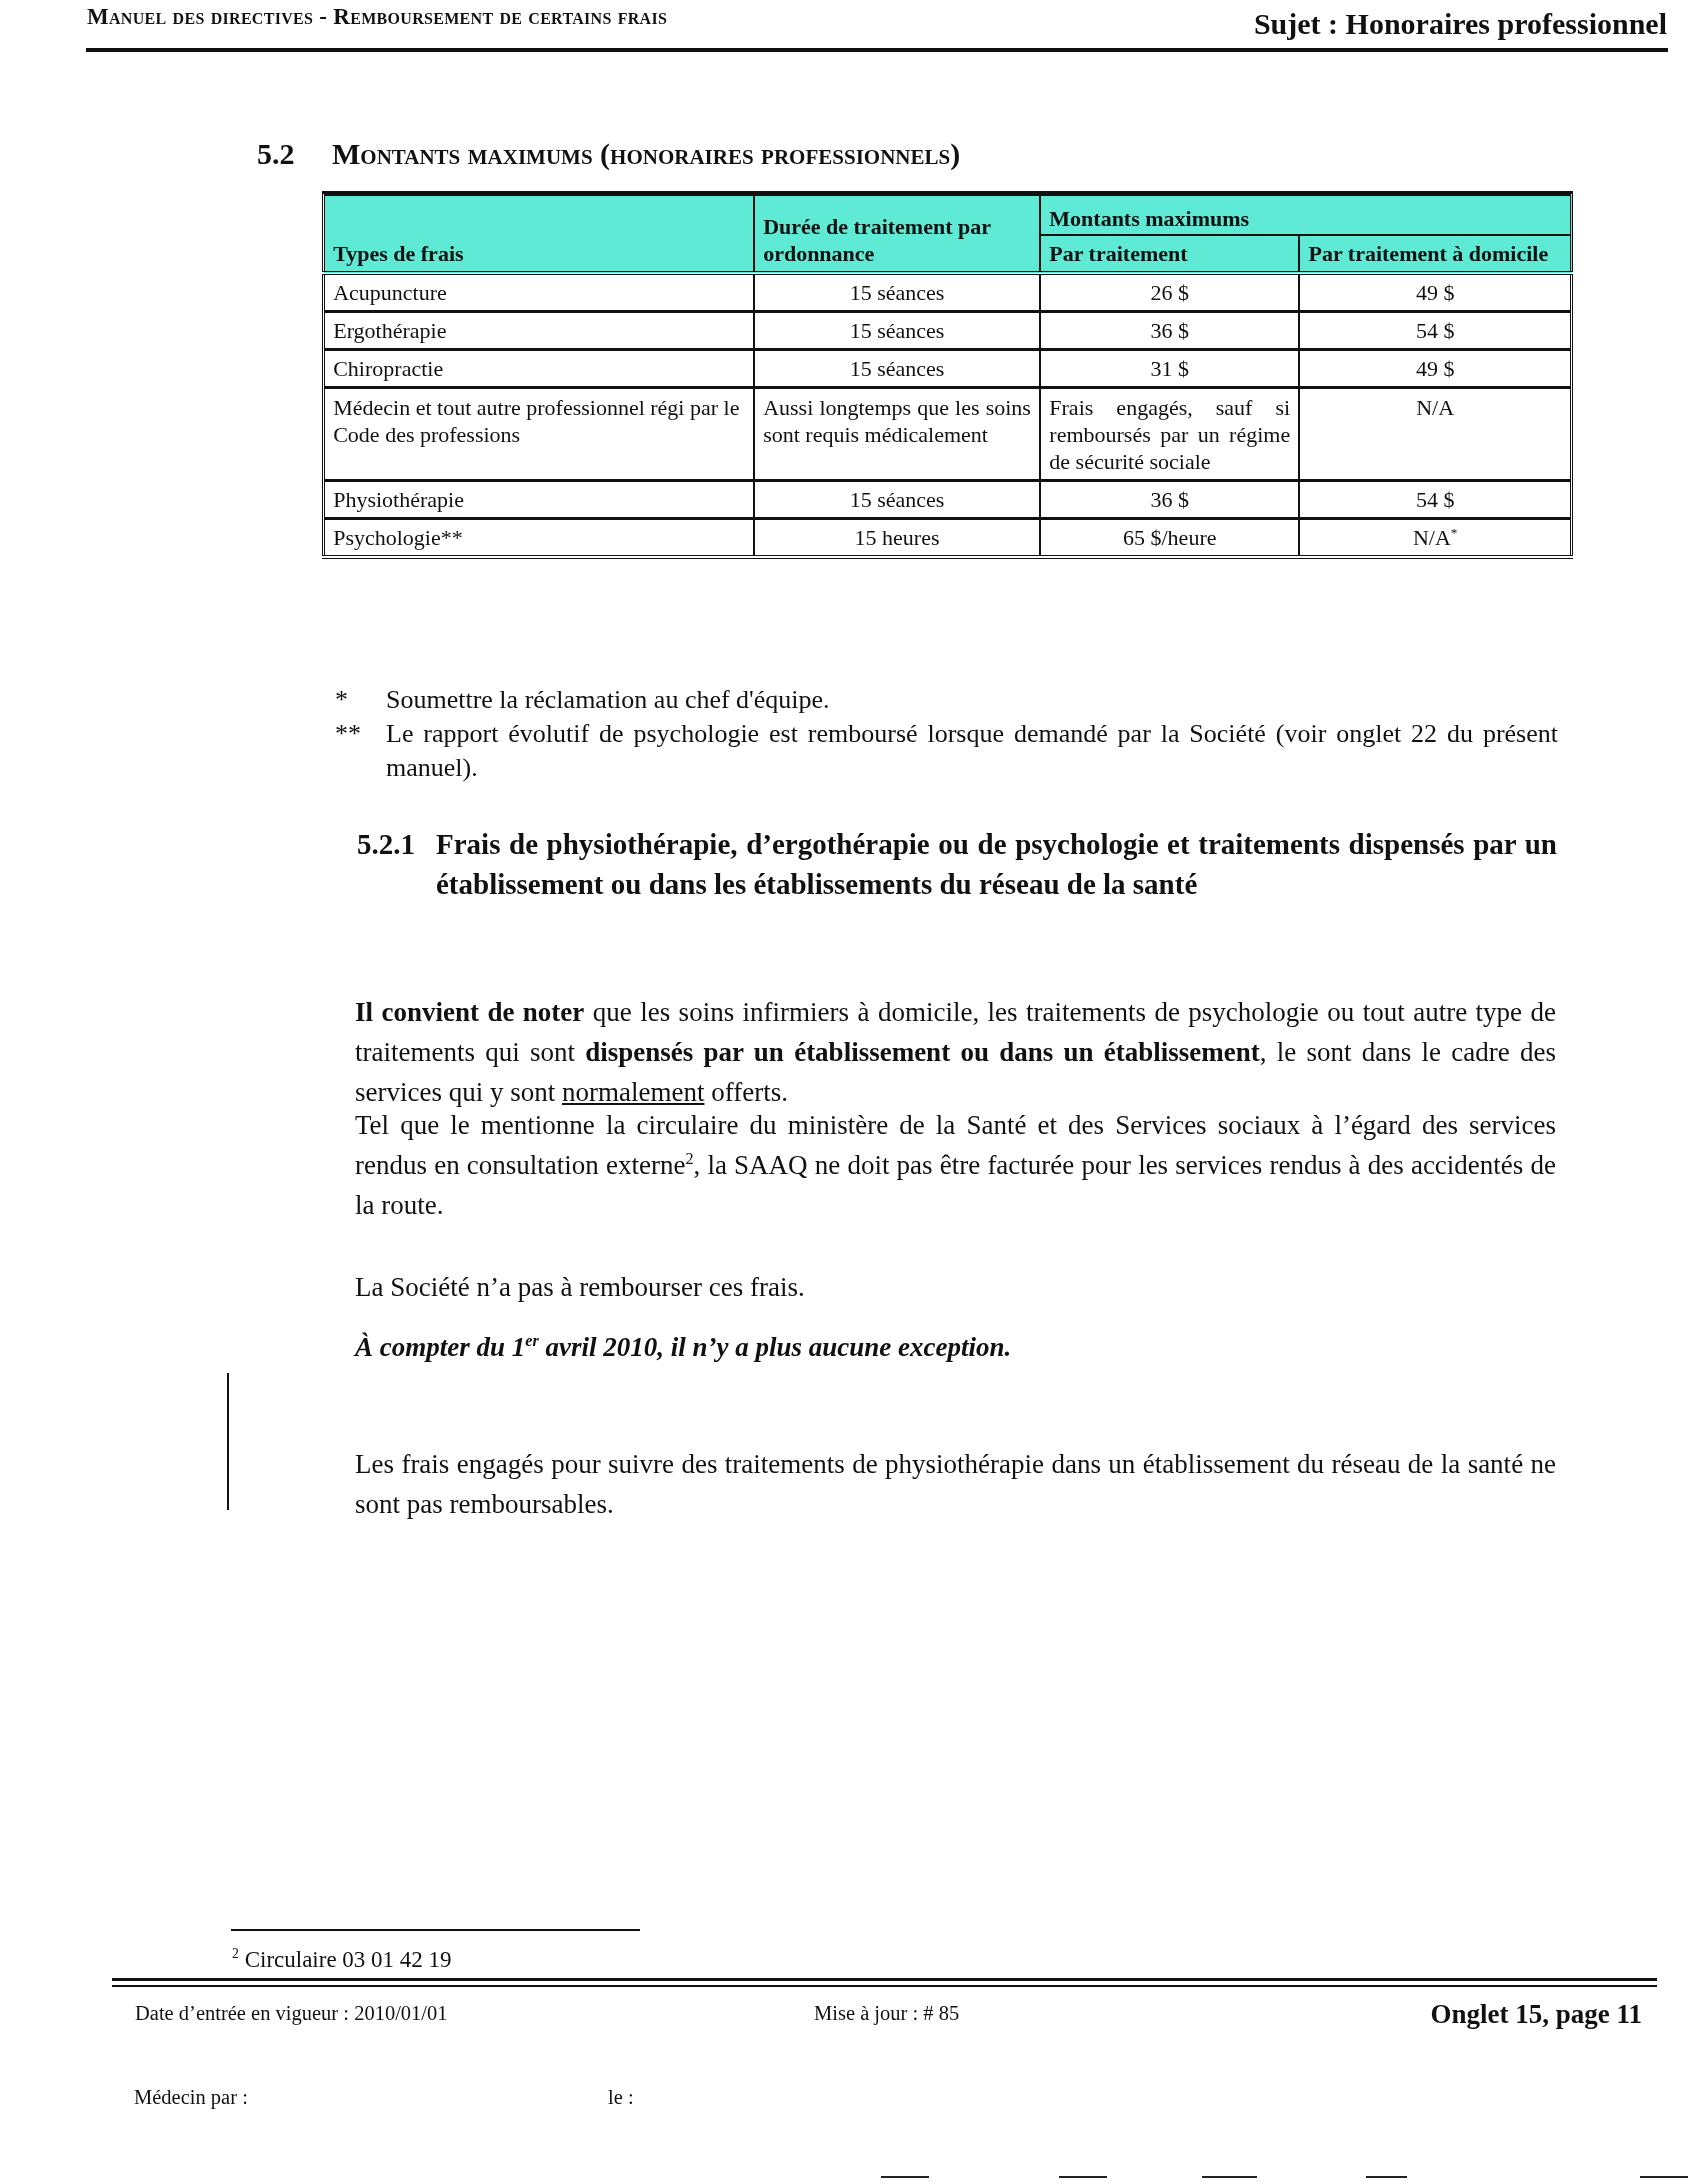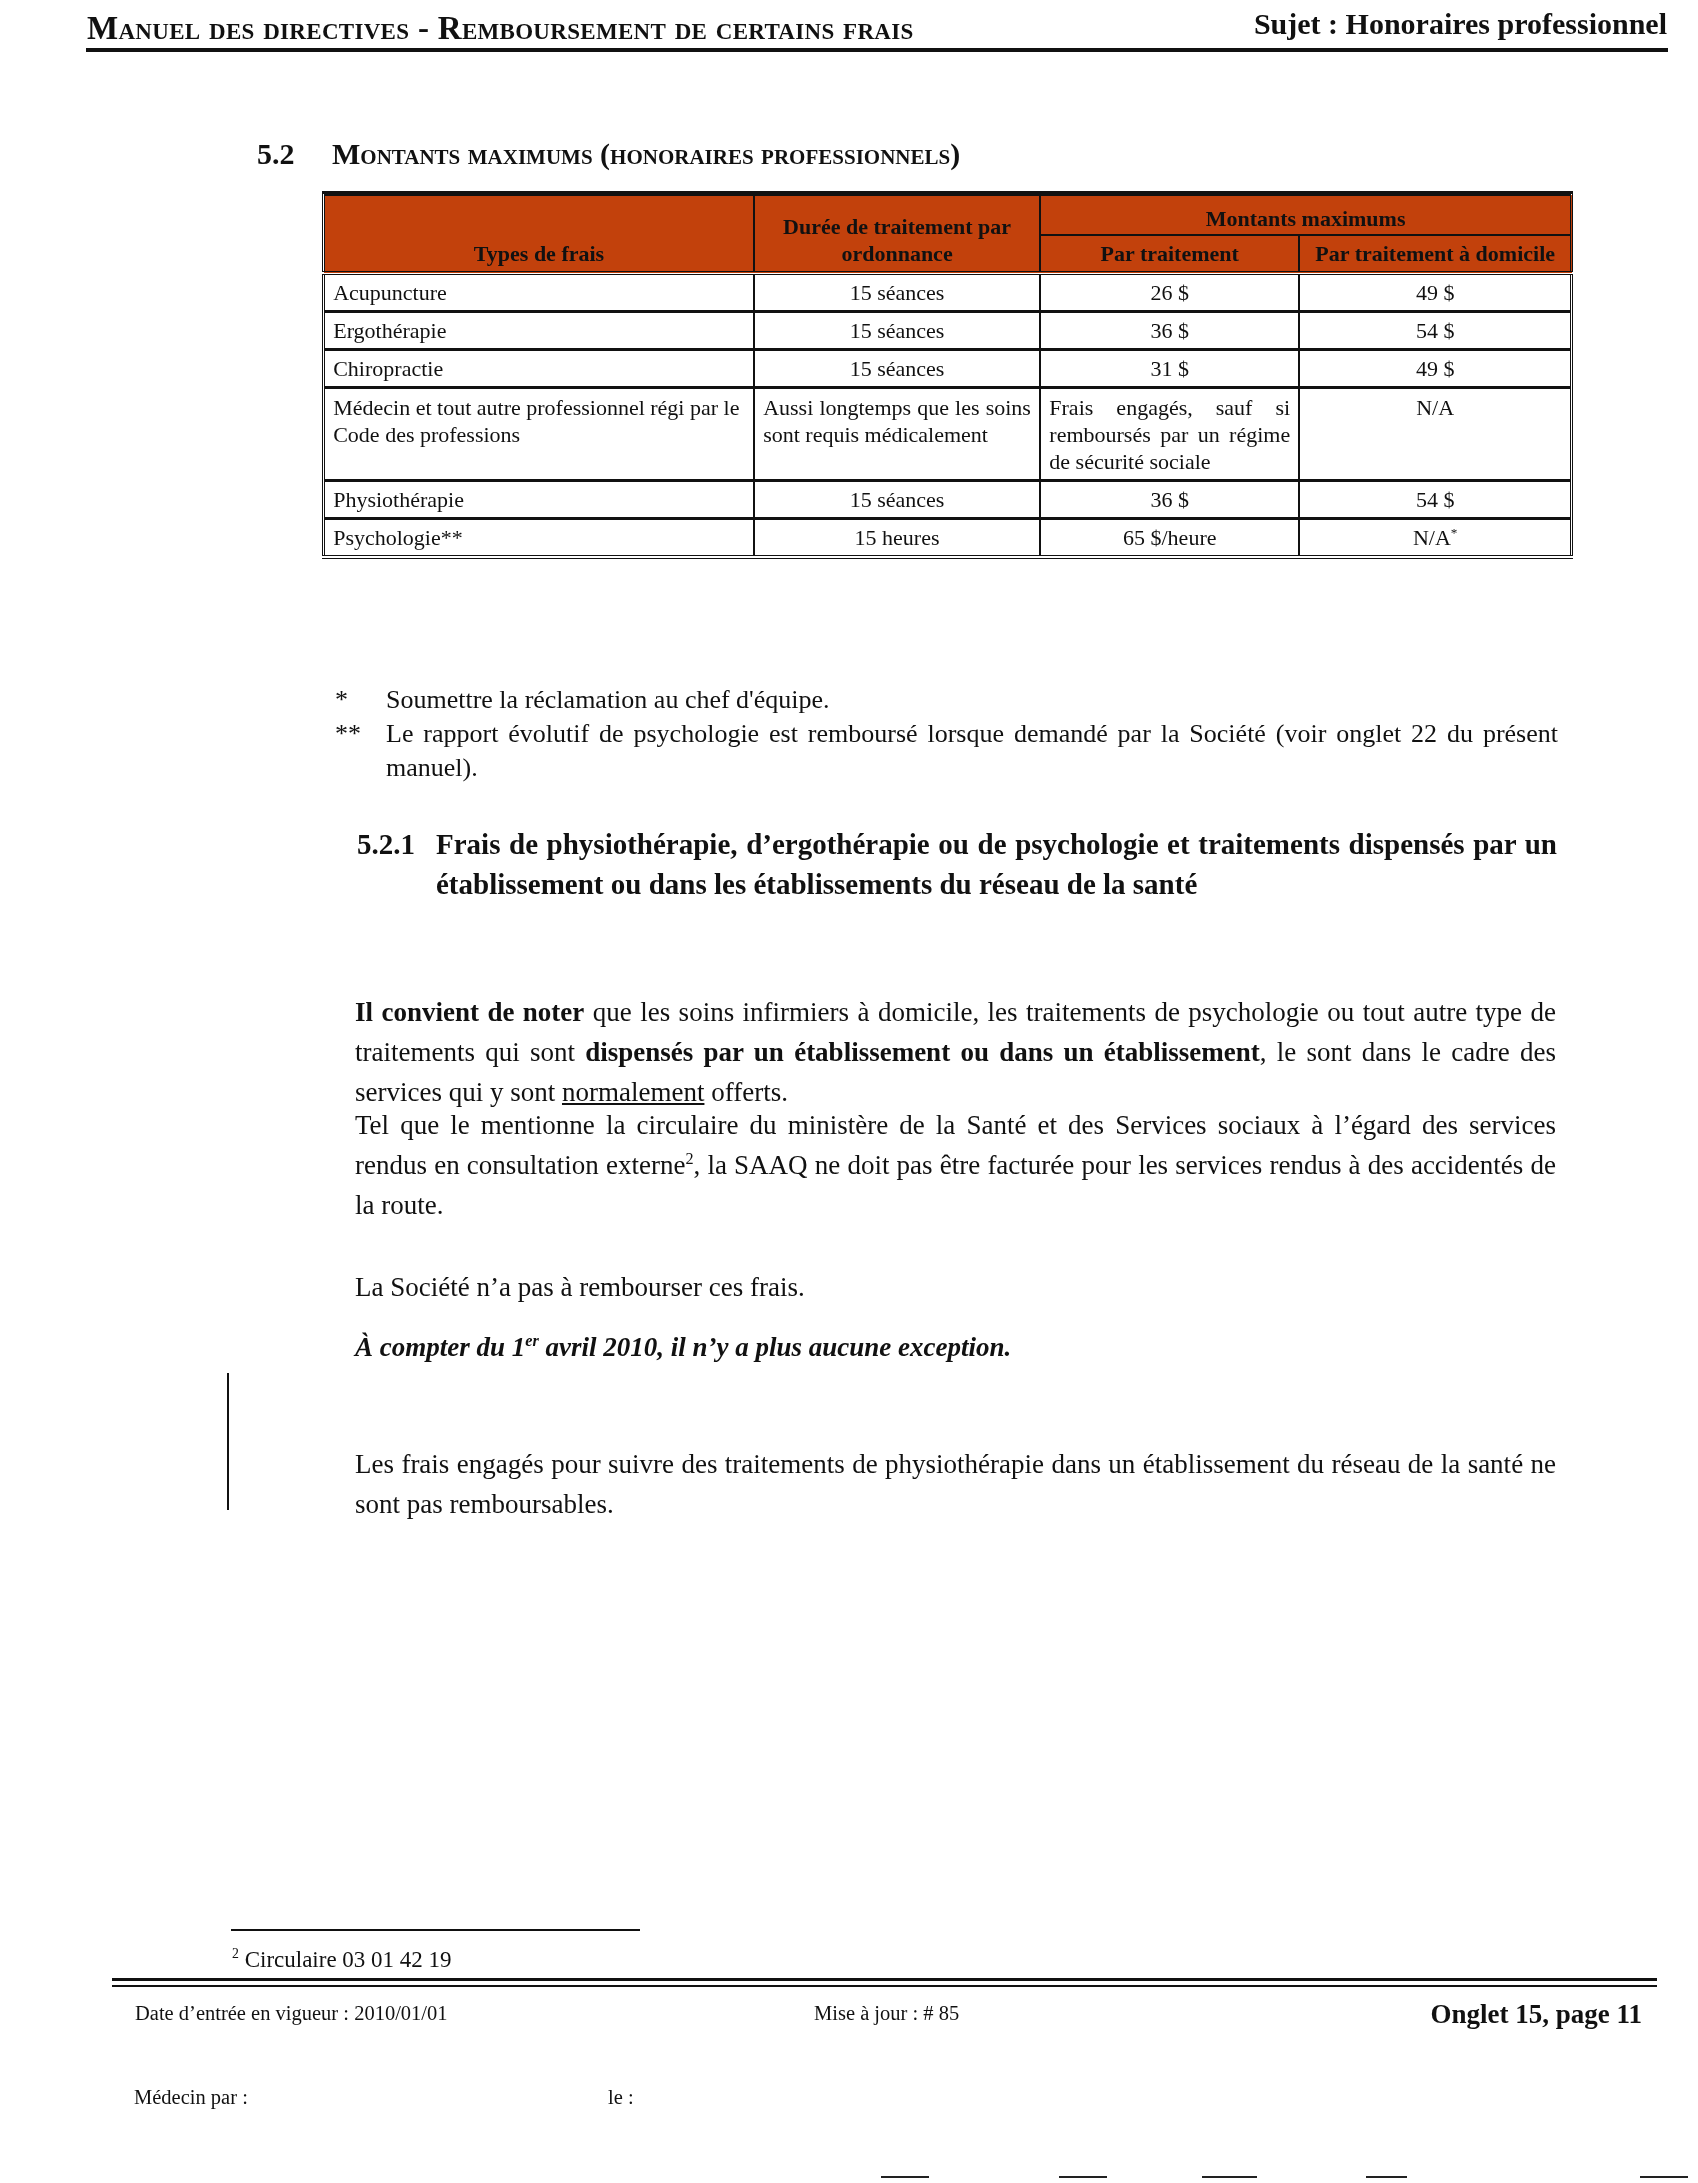--- a/index.html
+++ b/index.html
@@ -2,35 +2,35 @@
 <html style="font-size:11px"><head>
 <meta charset="utf-8">
 <style>
   html, body { margin: 0; padding: 0; background: #ffffff; }
   body {
     width: 1698px; height: 2183px; position: relative; overflow: hidden;
     font-family: "Liberation Serif", "DejaVu Serif", serif; color: #111;
   }
   .abs { position: absolute; }
   
-  .hdr-left { left: 87px; top: 10px; font-size: 33px; font-weight: bold; letter-spacing: 0.3px; font-variant: small-caps; white-space: nowrap; }
+  .hdr-left { left: 87px; top: 4px; font-size: 23px; font-weight: bold; letter-spacing: 0.3px; font-variant: small-caps; white-space: nowrap; }
   .hdr-right { right: 31px; top: 6.8px; font-size: 30px; font-weight: bold; white-space: nowrap; }
   .hdr-rule { left: 86px; top: 48px; width: 1582px; height: 4.1px; background: #111; }
 
   
   .sec-title { left: 257px; top: 137px; font-size: 30px; font-weight: bold; white-space: nowrap; }
   .sec-title .num { display: inline-block; width: 75px; }
   .sec-title .t { font-variant: small-caps; }
 
   
   .tbl-wrap { left: 322px; top: 191px; width: 1251px; }
   .tbl-topline { height: 2.7px; background: #111; width: 100%; }
   table.rates { width: 100%; border-collapse: collapse; border-left: 3.4px double #111; border-right: 3.4px double #111; border-bottom: 4.1px double #111; font-size: 22px; }
   table.rates td, table.rates th { border: 2px solid #111; padding: 4.1px 8.2px; vertical-align: top; line-height: 27px; }
-  table.rates thead th { background: #c2410c; font-weight: bold; text-align: center; vertical-align: bottom; border-bottom: 4.1px double #111; }
+  table.rates thead th { background: #5eead4; font-weight: bold; text-align: left; vertical-align: bottom; border-bottom: 4.1px double #111; }
   table.rates thead th.group { vertical-align: middle; border-bottom: 2.7px solid #111; padding: 9.6px 8.2px 1.4px; }
   table.rates tbody tr { border-bottom: 3.4px solid #111; }
   td.c { text-align: center; }
   td.j { text-align: justify; text-align-last: left; }
   col.c1 { width: 432px; } col.c2 { width: 287px; } col.c3 { width: 260px; } col.c4 { width: 273px; }
   sup { font-size: 0.6em; line-height: 0; }
 
   
   .notes { left: 335px; top: 683px; width: 1223px; font-size: 26px; line-height: 34px; }
   .note { display: flex; }

